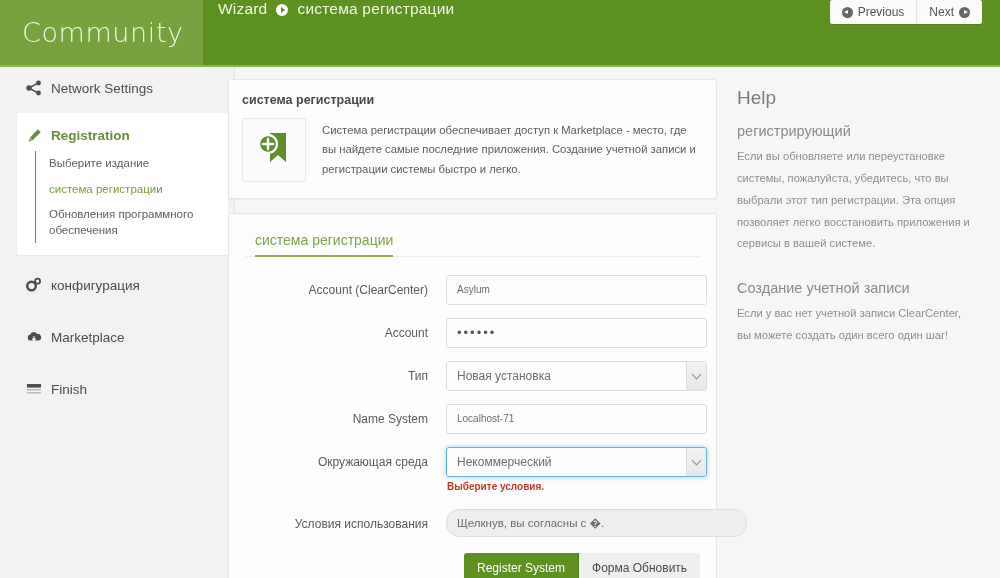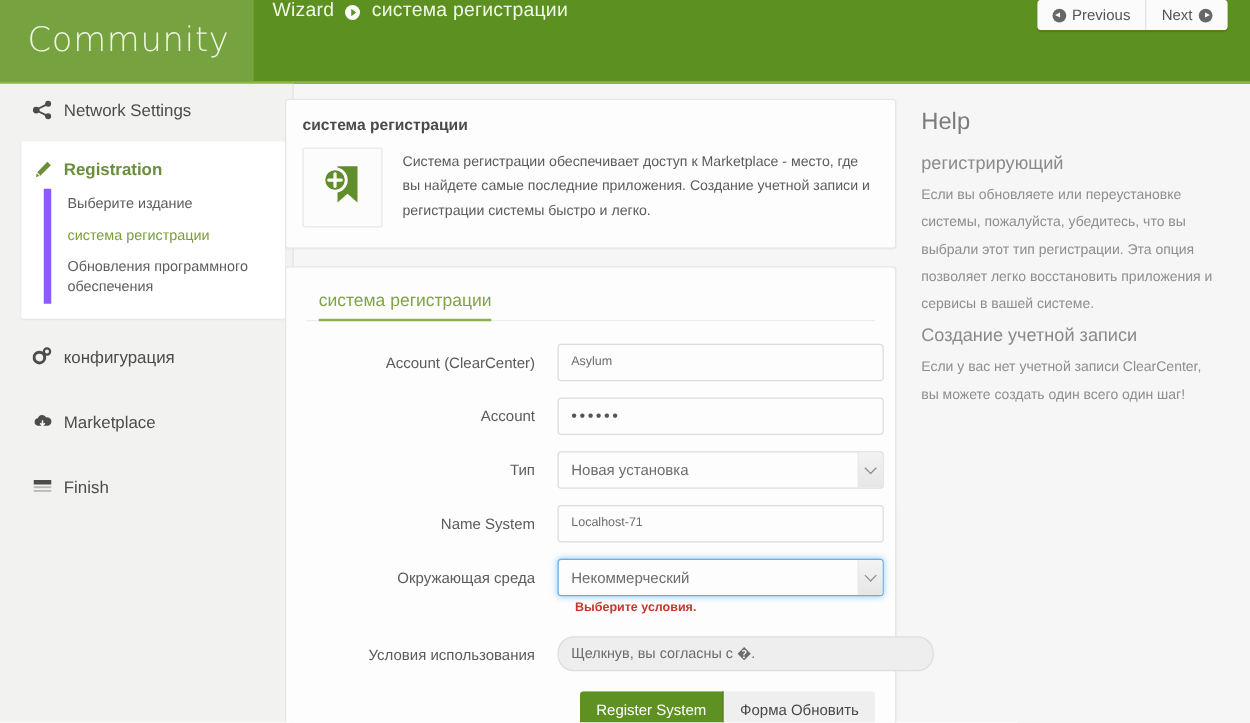--- a/index.html
+++ b/index.html
@@ -138,21 +138,21 @@
   #reg-card .side-item {
     padding: 4px 10px 8px 9px;
     color: #6b8e3a;
     font-weight: bold;
     font-size: 13.5px;
   }
   #reg-card .side-icon { color: #6b8e3a; }
   .sub-list {
     margin-left: 18px;
     padding-left: 13px;
-    border-left: 6px solid #8b5cf6;
+    border-left: 1px solid #8b5cf6;
   }
   .sub-item {
     font-size: 11.5px;
     color: #5e5e5e;
     padding: 5px 8px 5px 0;
     line-height: 1.35;
     cursor: pointer;
   }
   .sub-item.active { color: #7a9e3e; }
 
@@ -256,21 +256,21 @@
     margin-top: -4px;
   }
   .fselect.focused {
     border-color: #66afe9;
     box-shadow: 0 0 5px rgba(102,175,233,.6);
   }
   .ferror {
     font-size: 10px;
     font-weight: bold;
     color: #c0392b;
-    margin: 4px 0 0 14px;
+    margin: 4px 0 0 1px;
   }
   .fstatic {
     width: 301px; height: 28px;
     border: 1px solid #dddddd;
     border-radius: 13px;
     background: #eeeeee;
     font-size: 11.5px;
     color: #6b6b6b;
     padding: 0 10px;
     line-height: 26px;
@@ -506,17 +506,17 @@
       </div>
     </div>
   </div>
 
   <div id="help">
     <h2 id="help-title">Help</h2>
 
     <h3 class="help-h">регистрирующий</h3>
     <p class="help-p">Если вы обновляете или переустановке системы, пожалуйста, убедитесь, что вы выбрали этот тип регистрации. Эта опция позволяет легко восстановить приложения и сервисы в вашей системе.</p>
 
-    <h3 class="help-h" style="margin-top:6px;">Создание учетной записи</h3>
+    <h3 class="help-h" style="margin-top:25px;">Создание учетной записи</h3>
     <p class="help-p">Если у вас нет учетной записи ClearCenter, вы можете создать один всего один шаг!</p>
   </div>
 
 </div>
 
 </body></html>

